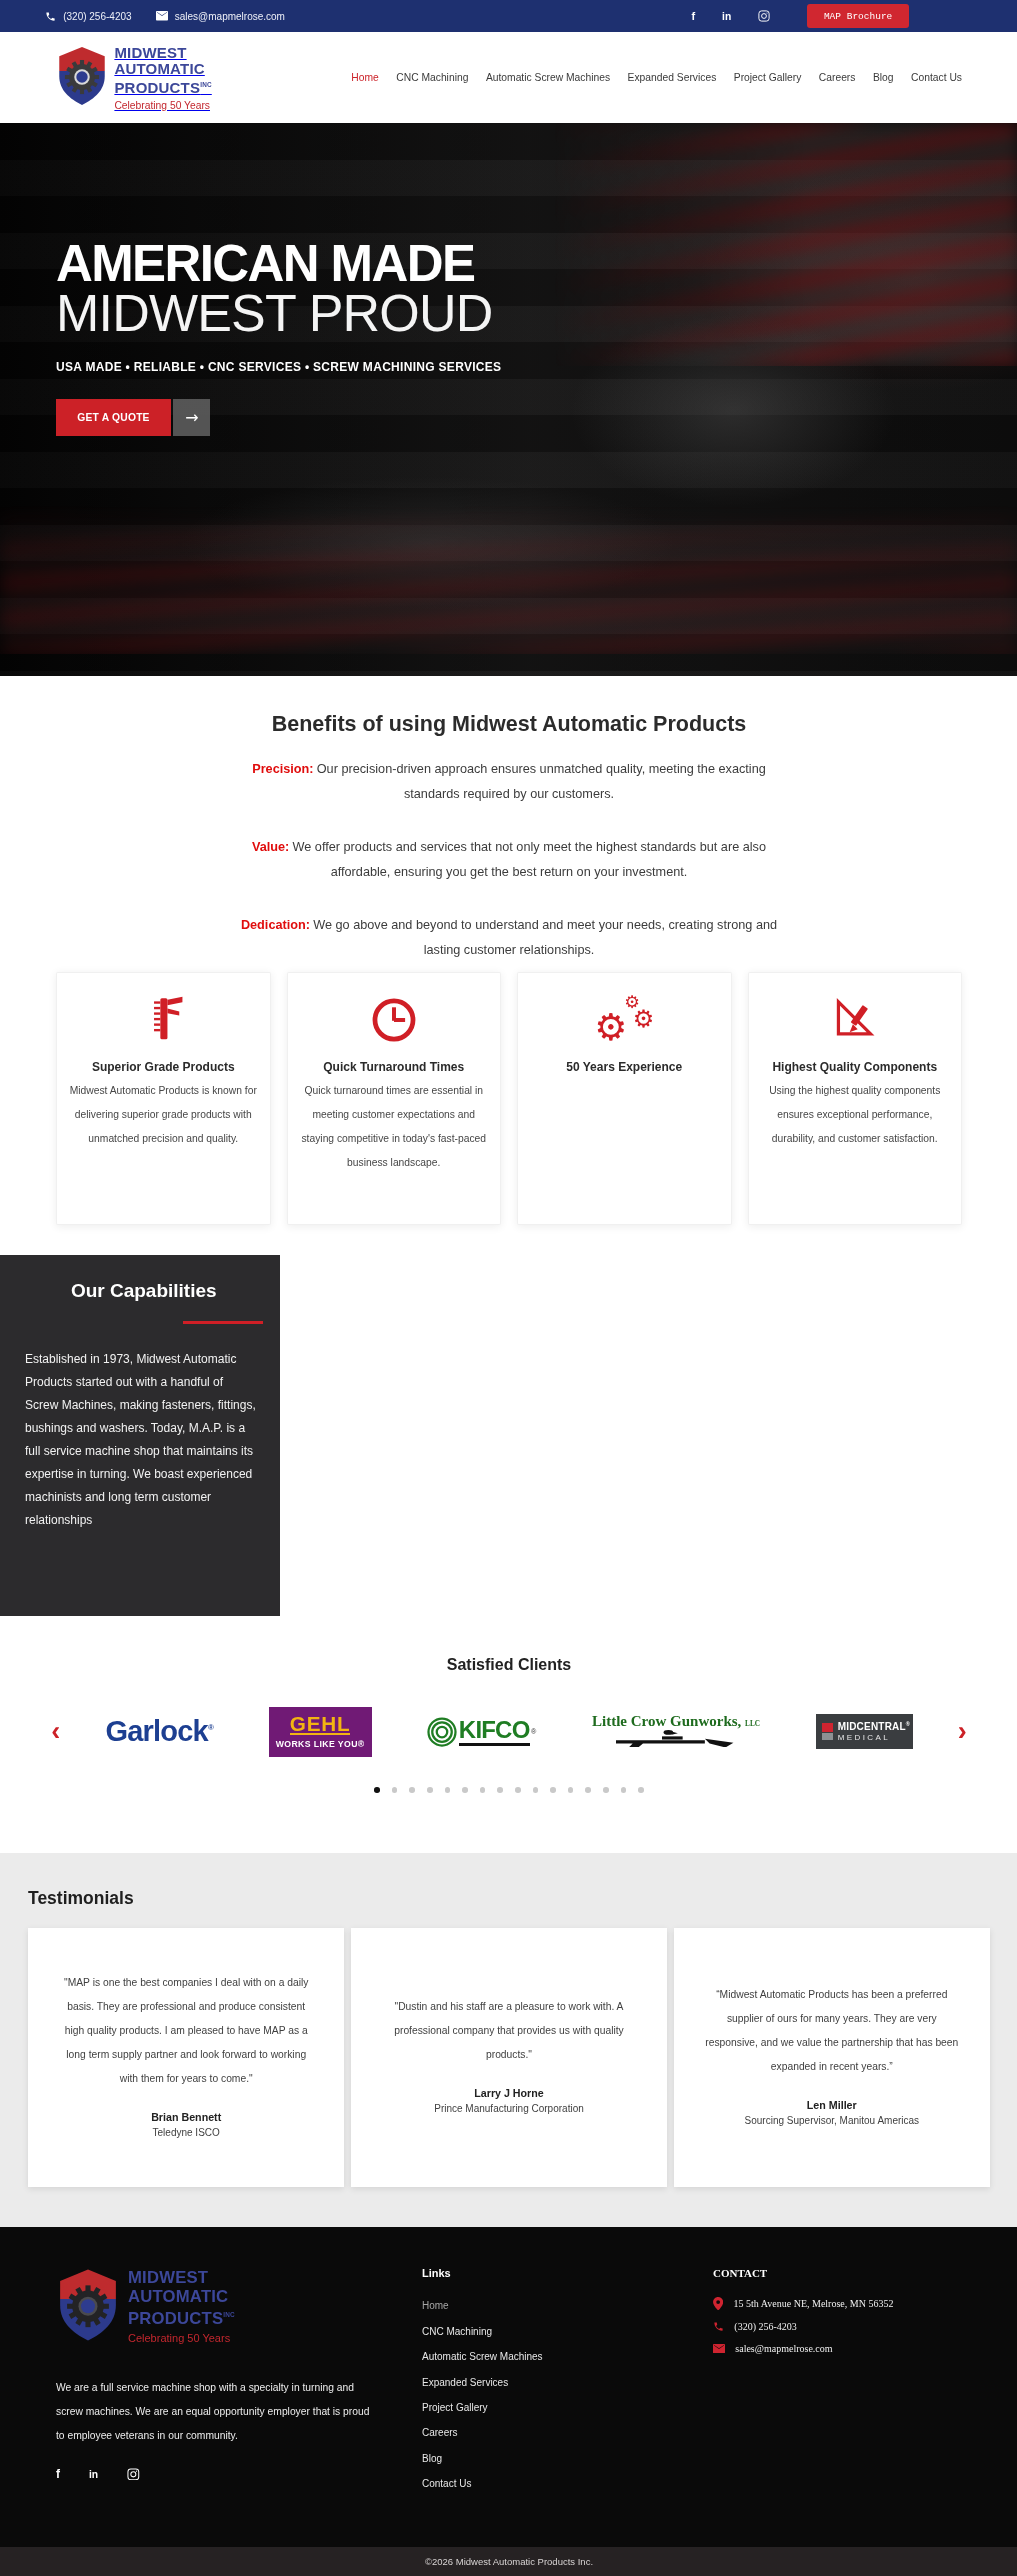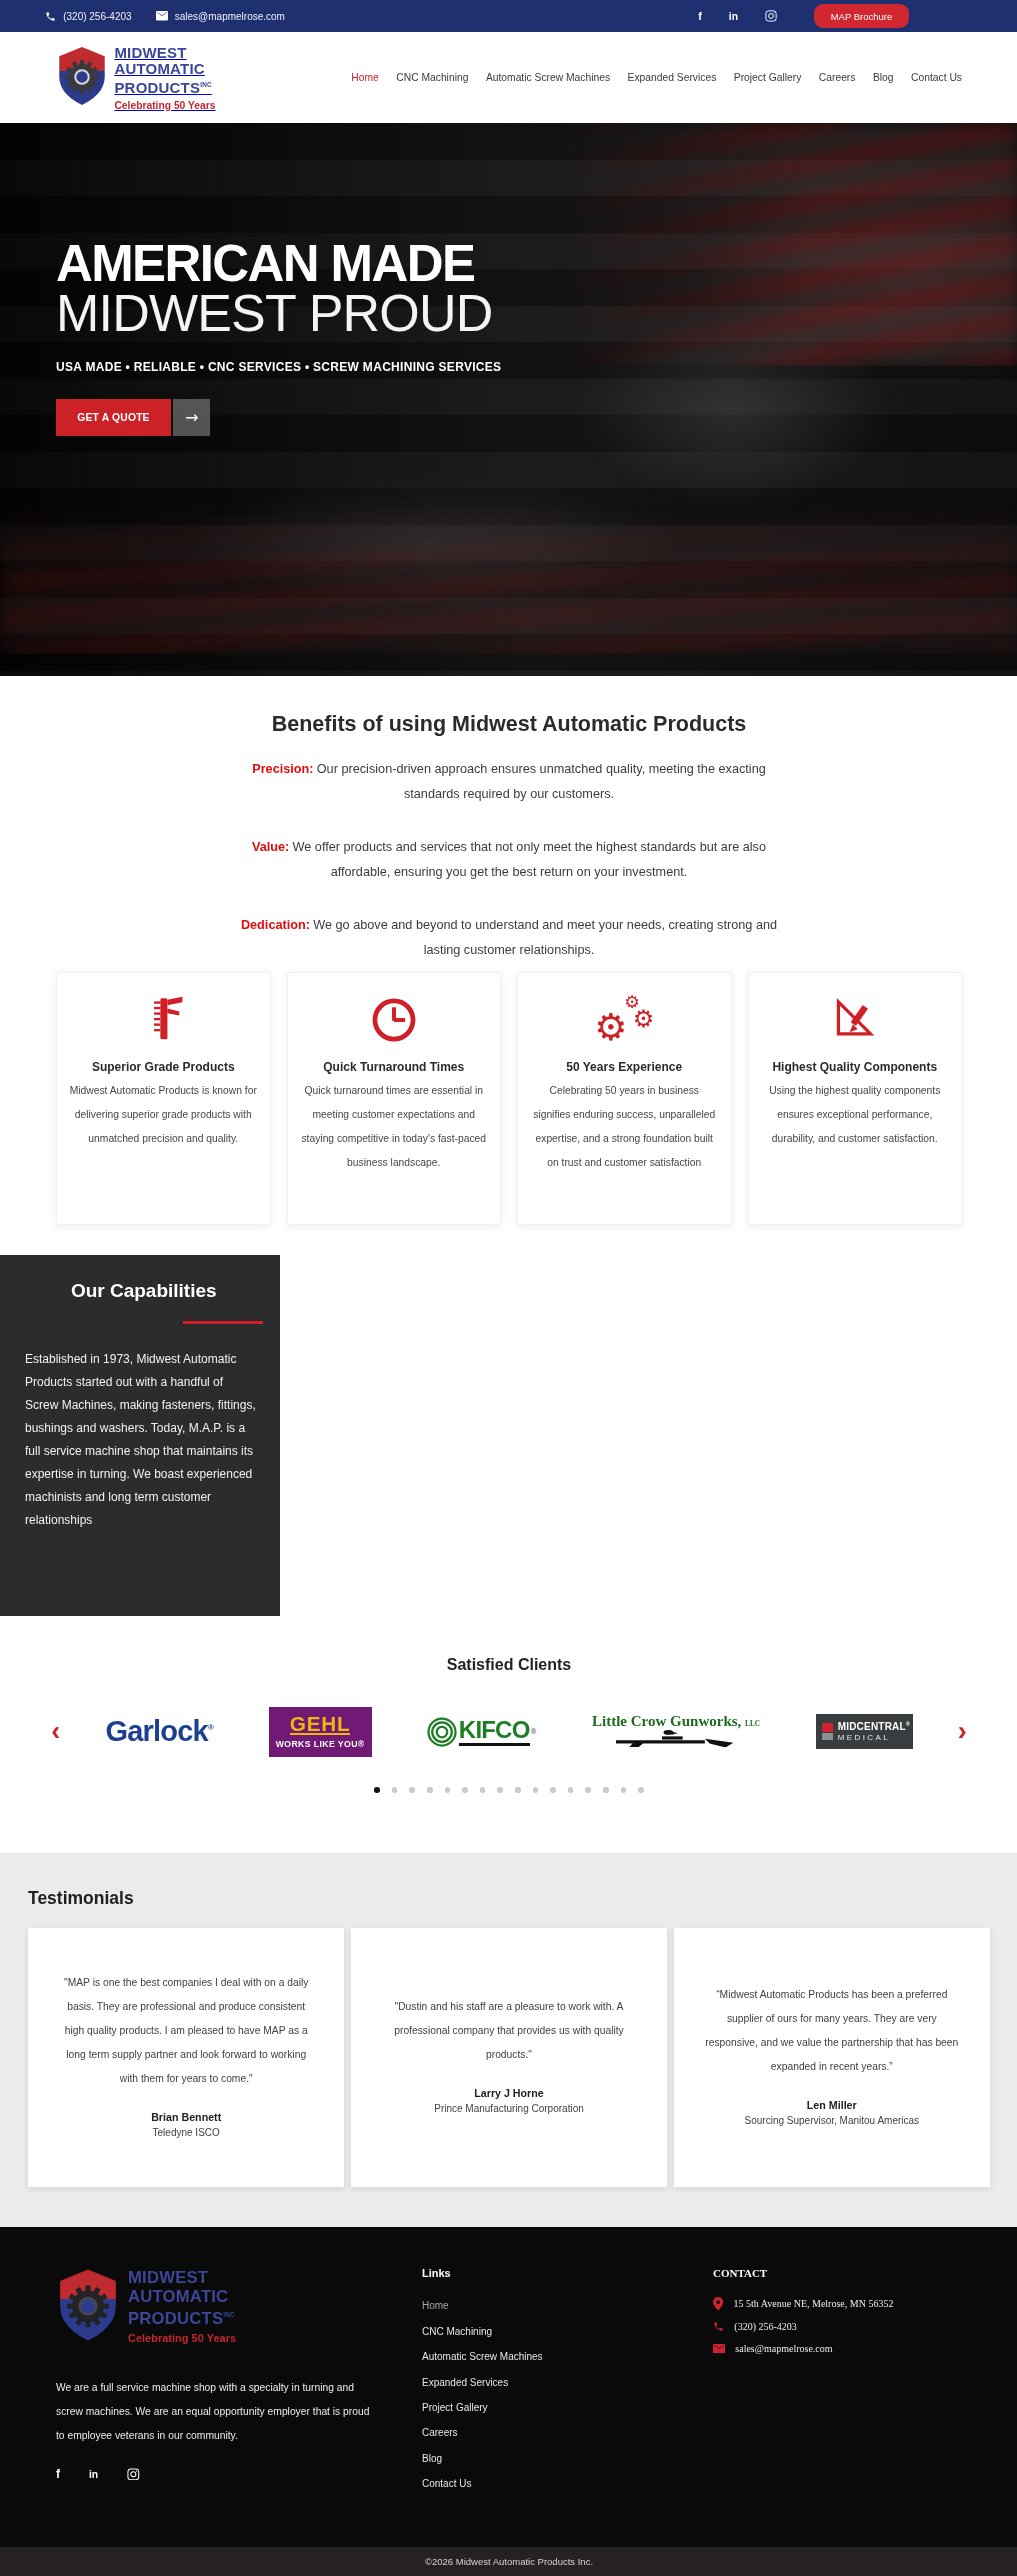--- a/index.html
+++ b/index.html
@@ -6,29 +6,29 @@
   body { width:1018px; font-family:"Liberation Sans", sans-serif; background:#fff; color:#333; }
 
   
   .topbar { height:32px; background:#1e3070; color:#eef0f8; }
   .topbar-inner { display:flex; align-items:center; height:32px; padding:0 109px 0 45px; font-size:10px; }
   .tb-group { display:flex; align-items:center; gap:7.2px; }
   .tb-email { margin-left:24px; }
   .tb-right { margin-left:auto; display:flex; align-items:center; }
   .tb-social { display:flex; align-items:center; gap:27px; margin-right:37px; }
   .soc { color:#fff; font-weight:bold; font-size:11px; text-decoration:none; display:inline-flex; align-items:center; }
-  .brochure-btn { background:#d02730; color:#fff; font-size:9.5px; padding:6.4px 16.7px; border:none; border-radius:9px; cursor:pointer; }
+  .brochure-btn { background:#d02730; color:#fff; font-size:9.5px; padding:6.4px 16.7px; border:none; border-radius:3px; cursor:pointer;font-family:Liberation Mono, monospace; }
 
   
   .navbar { height:91px; background:#fff; }
   .nav-inner { width:906px; margin:0 auto; height:91px; display:flex; align-items:center; }
   .logo { display:flex; align-items:center; gap:6.4px; }
   .logo-text-lines { color:#3c4799; font-weight:bold; font-size:15px; line-height:16px; letter-spacing:0.2px; }
   .logo-inc { font-size:6.4px; vertical-align:super; }
-  .logo-tag { color:#c3272e; font-size:10.3px; font-weight:bold; margin-top:4px; }
+  .logo-tag { color:#c3272e; font-size:10.3px; font-weight:normal; margin-top:4px; }
   .nav-links { margin-left:auto; display:flex; gap:17.5px; font-size:10.3px; }
   .nav-links a { color:#3a3a3a; text-decoration:none; }
   .nav-links a.active { color:#cc2229; }
 
   
   .hero { position:relative; height:553px; overflow:hidden;
     background:
       radial-gradient(ellipse 270px 159px at 72% 52%, rgba(110,110,110,.30), transparent 60%),
       radial-gradient(ellipse 413px 111px at 42% 76%, rgba(85,85,85,.28), transparent 60%),
       radial-gradient(ellipse 334px 175px at 90% 28%, rgba(140,70,70,.22), transparent 65%),
@@ -286,21 +286,20 @@
     </div>
     <div class="fcard">
       <div class="icon-box">
         <div class="gear-glyphs">
             <span class="g-big">⚙</span>
             <span class="g-small">⚙</span>
             <span class="g-med">⚙</span>
           </div>
       </div>
       <h3>50 Years Experience</h3>
-      <p>Celebrating 50 years in business signifies enduring success, unparalleled expertise, and a strong foundation built on trust and customer satisfaction</p>
     </div>
     <div class="fcard">
       <div class="icon-box">
         <svg width="45" height="45" viewBox="0 0 56 56">
           <polygon points="8,6 8,46 48,46 8,6" fill="none" stroke="currentColor" stroke-width="4"></polygon>
           <g fill="currentColor">
               <rect x="30" y="10" width="8" height="26" rx="1" transform="rotate(35 34 23)"></rect>
               <polygon points="22,44 32,40 26,34"></polygon>
             </g>
         </svg>

